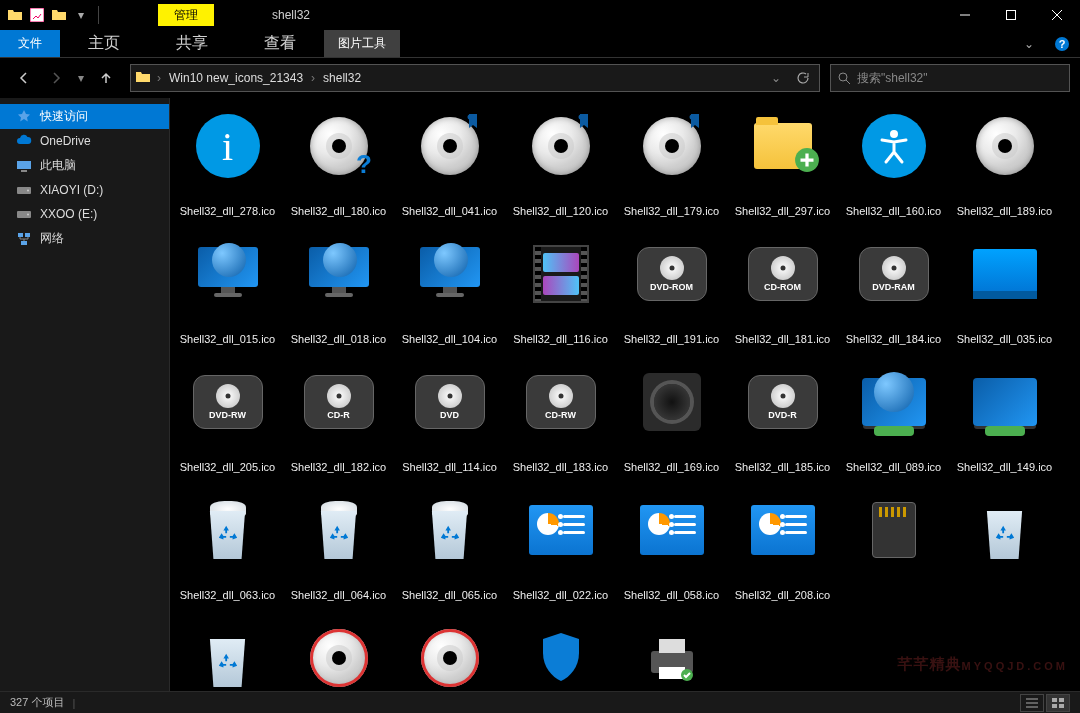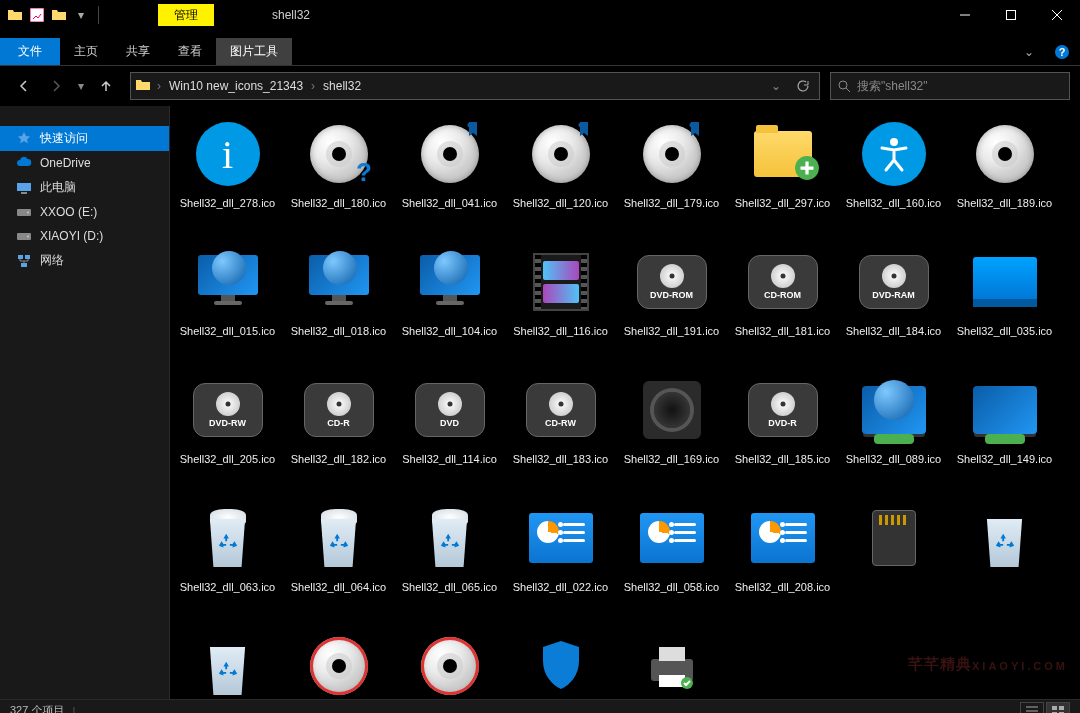--- a/index.html
+++ b/index.html
@@ -7,51 +7,51 @@
 
     .titlebar { height: 30px; background: #000; display: flex; align-items: center; }
     .titlebar .qat { display: flex; align-items: center; padding-left: 6px; gap: 4px; }
     .titlebar .qat .ico { width: 18px; height: 18px; display:flex; align-items:center; justify-content:center; }
     .titlebar .tooltab-wrap { margin-left: 55px; display:flex; flex-direction:column; align-items:center; }
     .titlebar .tooltab { background: #fff200; color:#000; padding: 3px 16px 2px; font-size:12px; }
     .titlebar .wtitle { margin-left: 58px; font-size:12px; color:#d0d0d0; }
     .titlebar .wctrls { margin-left: auto; display:flex; }
     .titlebar .wctrls .btn { width: 46px; height: 30px; display:flex; align-items:center; justify-content:center; color:#fff; }
 
-    .ribbon { height: 28px; background:#000; display:flex; align-items:stretch; border-bottom:1px solid #333;margin-top:8px; }
+    .ribbon { height: 28px; background:#000; display:flex; align-items:stretch; border-bottom:1px solid #333; }
     .ribbon .file-tab { background:#0078d4; color:#fff; padding:0 18px; display:flex; align-items:center; font-size:12px; }
-    .ribbon .tab { padding:0 14px; display:flex; align-items:center; color:#d0d0d0; font-size:12px; }
+    .ribbon .tab { padding:0 28px; display:flex; align-items:center; color:#d0d0d0; font-size:16px; }
     .ribbon .tool-sub { background:#404040; color:#fff; padding:0 14px; display:flex; align-items:center; margin-left:0; }
     .ribbon .spacer2 { flex:1; }
     .ribbon .help { width:36px; display:flex; align-items:center; justify-content:center; }
     .ribbon .chev { width:30px; display:flex; align-items:center; justify-content:center; color:#aaa; }
 
     .navbar { height: 40px; display:flex; align-items:center; padding:6px 10px; gap:4px; }
     .navbar .navbtn { width:28px; height:28px; display:flex; align-items:center; justify-content:center; color:#ccc; }
     .navbar .navbtn.disabled { color:#555; }
     .navbar .addr { flex:1; height:28px; border:1px solid #535353; background:#191919; display:flex; align-items:center; padding:0 4px; margin:0 6px; }
     .navbar .addr .crumb { padding:0 6px; color:#ddd; display:flex; align-items:center; height:100%; }
     .navbar .addr .sep { color:#777; padding:0 2px; }
     .navbar .addr .folder-ico { margin-right:4px; }
     .navbar .addr .spacer { flex:1; }
     .navbar .addr .addrbtn { width:26px; color:#888; display:flex; align-items:center; justify-content:center; }
     .navbar .search { width:240px; height:28px; border:1px solid #535353; background:#191919; display:flex; align-items:center; padding:0 6px; color:#888; }
     .navbar .search svg { margin-right:6px; flex-shrink:0; }
 
     .body { display:flex; height: calc(713px - 30px - 28px - 40px - 22px); }
-    .sidebar { width:170px; background:#191919; border-right:1px solid #2a2a2a; padding-top:20px; overflow:hidden; }
+    .sidebar { width:170px; background:#191919; border-right:1px solid #2a2a2a; padding-top:6px; overflow:hidden; }
     .sidebar .item { display:flex; align-items:center; padding:4px 8px 4px 16px; gap:8px; color:#ddd; font-size:12px; }
     .sidebar .item.sel { background:#0078d4; color:#fff; }
     .sidebar .item .sicon { width:16px; height:16px; display:flex; align-items:center; justify-content:center; }
 
     .content { flex:1; background:#000; overflow:hidden; padding:6px 2px; }
     .grid { display:flex; flex-wrap:wrap; gap:0; }
     .file { width:111px; height:128px; display:flex; flex-direction:column; align-items:center; justify-content:flex-start; padding-top:2px; }
     .file .thumb { width:80px; height:80px; display:flex; align-items:center; justify-content:center; }
-    .file .lbl { font-size:11px; color:#eee; text-align:center; line-height:1.3; margin-top:2px; word-break:break-all; padding:0 4px; }
+    .file .lbl { font-size:11px; color:#eee; text-align:center; line-height:1.3; margin-top:18px; word-break:break-all; padding:0 4px; }
 
     .statusbar { height:22px; background:#191919; border-top:1px solid #2a2a2a; display:flex; align-items:center; padding:0 10px; font-size:11px; color:#bbb; }
     .statusbar .sbspacer { flex:1; }
     .statusbar .vbtn { width:24px; height:18px; border:1px solid #444; margin-left:2px; display:flex; align-items:center; justify-content:center; }
     .statusbar .vbtn.active { background:#333; }
 
     
     .disc { width:58px; height:58px; border-radius:50%; background:radial-gradient(circle at 35% 30%, #fff, #eaeaea 35%, #cfcfcf 60%, #b8b8b8); position:relative; box-shadow:inset 0 0 6px rgba(0,0,0,.3); }
     .disc::after { content:''; position:absolute; width:14px; height:14px; border-radius:50%; background:#000; top:50%; left:50%; transform:translate(-50%,-50%); box-shadow:0 0 0 6px rgba(200,200,200,.5); }
     .drive-box { width:70px; height:54px; background:#3a3a3a; border:1px solid #666; border-radius:12px; display:flex; flex-direction:column; align-items:center; justify-content:center; gap:2px; }
@@ -225,30 +225,30 @@
         </span>
         <span>此电脑</span>
       </div>
       <div class="item">
         <span class="sicon">
           <svg width="16" height="16">
             <rect x="1" y="5" width="14" height="7" rx="1" fill="#888"></rect>
             <circle cx="12" cy="8.5" r="1" fill="#ccc"></circle>
           </svg>
         </span>
-        <span>XXOO (E:)</span>
+        <span>XIAOYI (D:)</span>
       </div>
       <div class="item">
         <span class="sicon">
           <svg width="16" height="16">
             <rect x="1" y="5" width="14" height="7" rx="1" fill="#888"></rect>
             <circle cx="12" cy="8.5" r="1" fill="#ccc"></circle>
           </svg>
         </span>
-        <span>XIAOYI (D:)</span>
+        <span>XXOO (E:)</span>
       </div>
       <div class="item">
         <span class="sicon">
           <svg width="16" height="16">
             <rect x="2" y="2" width="5" height="4" fill="#5aa3e8"></rect>
             <rect x="9" y="2" width="5" height="4" fill="#5aa3e8"></rect>
             <rect x="5" y="10" width="6" height="4" fill="#5aa3e8"></rect>
             <path d="M4 6v2h8V6M8 8v2" stroke="#888" fill="none"></path>
           </svg>
         </span>
@@ -644,14 +644,14 @@
         <rect x="0" y="0" width="5" height="4" fill="#aaa"></rect>
         <rect x="7" y="0" width="5" height="4" fill="#aaa"></rect>
         <rect x="0" y="6" width="5" height="4" fill="#aaa"></rect>
         <rect x="7" y="6" width="5" height="4" fill="#aaa"></rect>
       </svg>
     </div>
 </div>
 
 <div class="watermark">
   <span>芊芊精典</span>
-  <span class="sub">XIAOYI.COM</span>
+  <span class="sub">MYQQJD.COM</span>
 </div>
 
 </body></html>

